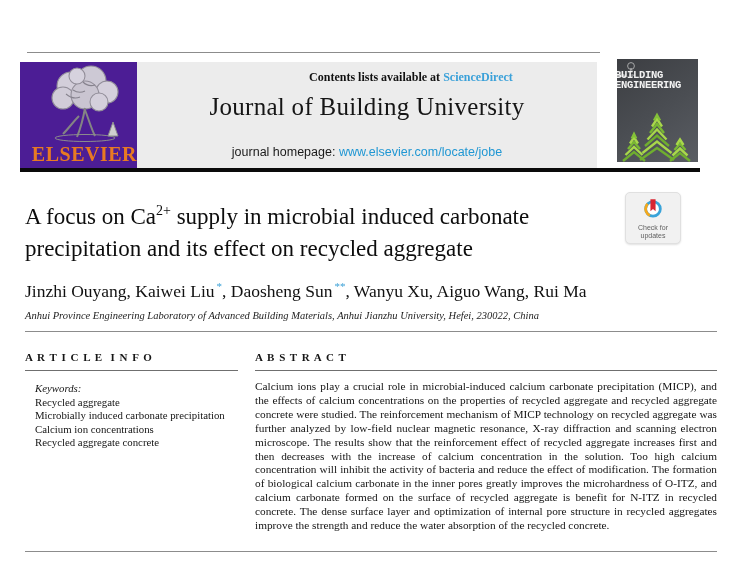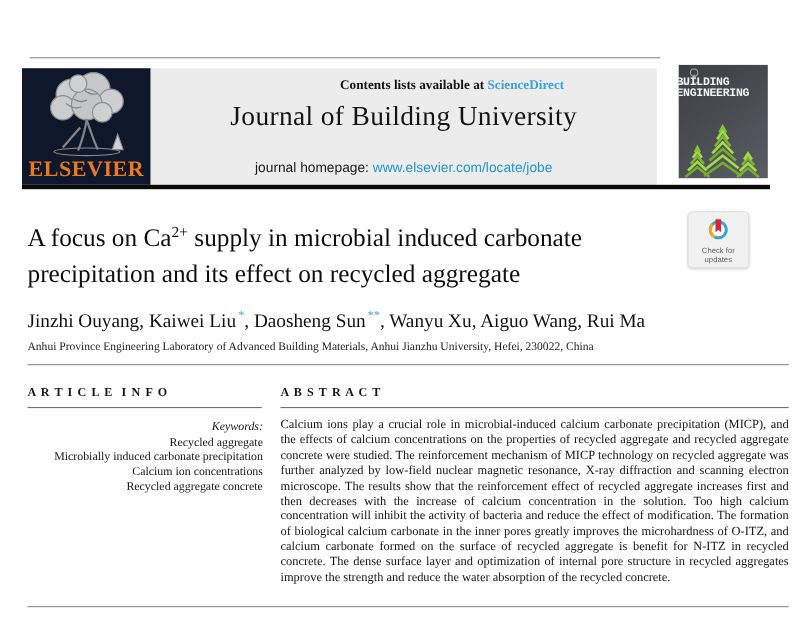--- a/index.html
+++ b/index.html
@@ -17,21 +17,21 @@
   .page{position:relative;width:737px;height:566px;background:#fff;overflow:hidden;
         font-family:"Liberation Serif",serif;color:#111;}
   .abs{position:absolute;}
 
   
   .citation{top:20px;left:0;width:737px;text-align:center;font-size:12.5px;font-weight:600;}
   .citation a{color:var(--citation-link);text-decoration:none;}
 
   
   .top-thin-line{top:52px;left:27px;width:573px;height:1px;background:var(--rule-gray);}
-  .logo-box{top:62px;left:20px;width:117px;height:106px;background:#0f172a;text-align:center;}
+  .logo-box{top:62px;left:20px;width:117px;height:106px;background:#4c1d95;text-align:right;}
   .logo-tree{margin-top:2px;}
   .elsevier-word{position:absolute;bottom:2px;left:0;width:100%;font-size:20px;font-weight:600;
                  letter-spacing:.5px;color:var(--elsevier-orange);font-family:"Liberation Serif",serif;}
   .gray-box{top:62px;left:137px;width:460px;height:106px;background:var(--header-bg);}
   .contents-line{position:absolute;top:8px;left:0;width:100%;text-align:center;font-size:12px;font-weight:600;padding-left:44px;}
   .contents-line a{color:var(--sciencedirect-link);text-decoration:none;font-weight:600;}
   .journal-title{position:absolute;top:31px;left:0;width:100%;text-align:center;font-size:25px;
                  font-weight:500;letter-spacing:.3px;color:#151515;}
   .homepage-line{position:absolute;bottom:9px;left:0;width:100%;text-align:center;
                  font-family:"Liberation Sans",sans-serif;font-size:12.5px;color:#1a1a1a;}
@@ -56,33 +56,33 @@
   
   .badge{top:192px;left:625px;width:54px;height:50px;background:#f1f1f1;border:1px solid #e0e0e0;
          border-radius:5px;box-shadow:0 1px 2px rgba(0,0,0,.12);text-align:center;cursor:pointer;}
   .badge-text{font-family:"Liberation Sans",sans-serif;font-size:7px;line-height:8px;color:#5f5f5f;margin-top:1px;}
 
   
   .article-title{top:201px;left:25px;width:556px;font-size:23px;line-height:31.5px;color:#0d0d0d;}
   .article-title sup{font-size:14px;line-height:0;}
   .authors{top:281px;left:25px;width:692px;font-size:17.5px;color:#111;}
   .author-mark{color:#3aa0d6;font-size:11px;position:relative;top:-7px;margin-left:2px;}
-  .affiliation{top:310px;left:25px;width:692px;font-size:10.5px;color:#1c1c1c;}
+  .affiliation{top:310px;left:25px;width:692px;font-style:italic;font-size:10.5px;color:#1c1c1c;}
 
   .sep-line-mid{top:331px;left:25px;width:692px;height:1px;background:var(--rule-gray);}
   .sep-line-bottom{top:551px;left:25px;width:692px;height:1px;background:var(--rule-gray);}
 
   
   .section-heading{font-size:11px;font-weight:bold;white-space:pre;letter-spacing:1px;color:#161616;}
   .heading-left{top:351px;left:25px;}
   .heading-right{top:351px;left:255px;}
   .head-rule-left{top:370px;left:25px;width:213px;height:1px;background:#6f6f6f;}
   .head-rule-right{top:370px;left:255px;width:462px;height:1px;background:#6f6f6f;}
 
-  .keywords{top:382px;left:21px;width:218px;font-size:10.8px;line-height:13.5px;color:#141414;text-align:right;}
+  .keywords{top:382px;left:35px;width:218px;font-size:10.8px;line-height:13.5px;color:#141414;}
   .keywords-label{font-style:italic;}
   .abstract-text{top:380px;left:255px;width:462px;font-size:11.3px;line-height:13.9px;
                  text-align:justify;color:#141414;}
 </style>
 </head>
 <body>
 
 <div class="page">
 
 

